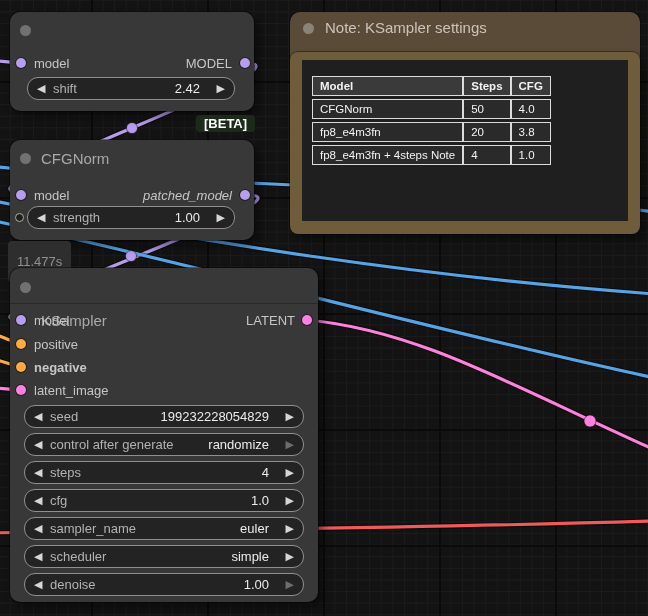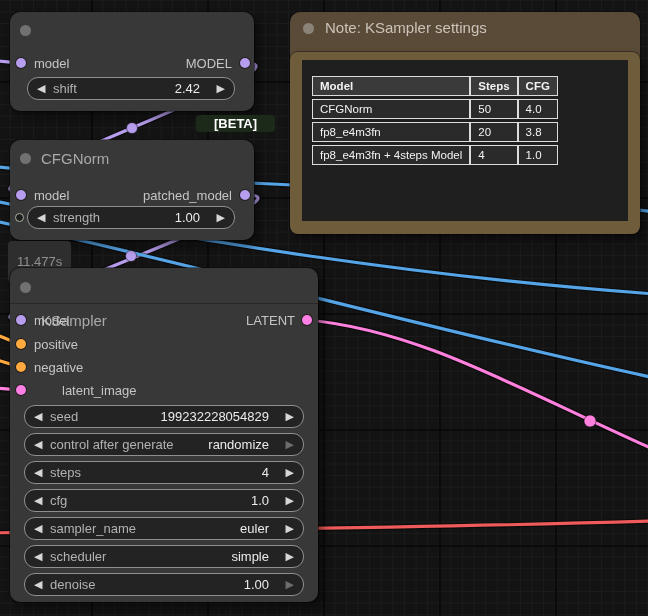--- a/index.html
+++ b/index.html
@@ -55,21 +55,21 @@
   #note-inner{position:absolute;left:12px;top:8px;width:306px;height:149px;background:#1f1f1f;padding:6px 10px;}
   #note-text{font-size:11.5px;line-height:1.3;color:#f2f2f2;}
   #note-table{margin-top:7px;border-collapse:separate;border-spacing:0 3px;font-size:11.5px;color:#f2f2f2;}
   #note-table th,#note-table td{border:1px solid #dcdcdc;padding:3px 7px;text-align:left;white-space:nowrap;}
   #note-table th{background:#3a3a3a;font-weight:bold;}
   #note-table td{background:#2a2a2a;}
 
   .badge{position:absolute;z-index:2;white-space:nowrap;}
   #timing-badge{left:8px;top:241px;background:#2e2e2e;border-radius:4px;padding:13px 9px;
     font-size:13px;color:#8f8f8f;}
-  #beta-badge{left:196px;top:115px;background:#1c2b19;border-radius:4px;padding:1px 18px;
+  #beta-badge{left:196px;top:115px;background:#1c2b19;border-radius:4px;padding:1px 8px;
     font-size:13px;font-weight:bold;color:#ffffff;}
 </style>
 </head>
 <body>
 
 <div id="canvas">
 
   <svg id="wires" width="648" height="616">
     <path class="wire-under" d="M -15 60 C -5 60 5 62 21 63"></path>
     <path class="wire purple" d="M -15 60 C -5 60 5 62 21 63"></path>
@@ -123,21 +123,21 @@
     </div>
   </div>
 
   <div class="badge" id="beta-badge">[BETA]</div>
 
   <div class="node" style="left:10px;top:140px;width:244px;height:100px;">
     <span class="collapse-dot"></span>
     <span class="node-title">CFGNorm</span>
     <span class="pdot purple" style="left:6px;top:50px;"></span>
     <span class="port-label" style="left:24px;top:48px;">model</span>
-    <span class="port-label" style="right:22px;top:48px;">patched_model</span>
+    <span class="port-label" style="right:22px;top:48px;font-style:italic;">patched_model</span>
     <span class="pdot purple" style="left:230px;top:50px;"></span>
     <span class="ring" style="left:5px;top:73px;"></span>
     <div class="w" style="left:17px;top:66px;width:206px;">
       <span class="arr l">◀</span>
       <span class="wl">strength</span>
       <span class="wv">1.00</span>
       <span class="arr r">▶</span>
     </div>
   </div>
 
@@ -146,23 +146,23 @@
   <div class="node" style="left:10px;top:268px;width:308px;height:334px;">
     <span class="collapse-dot" style="top:14px;"></span>
     <span class="node-title" style="top:11px;margin-top:33px;">KSampler</span>
     <span class="hdiv"></span>
 
     <span class="pdot purple" style="left:6px;top:47px;"></span>
     <span class="port-label" style="left:24px;top:45px;">model</span>
     <span class="pdot orange" style="left:6px;top:71px;"></span>
     <span class="port-label" style="left:24px;top:69px;">positive</span>
     <span class="pdot orange" style="left:6px;top:94px;"></span>
-    <span class="port-label" style="left:24px;top:92px;">negative</span>
+    <span class="port-label" style="left:24px;top:92px;font-weight:bold;">negative</span>
     <span class="pdot pink" style="left:6px;top:117px;"></span>
-    <span class="port-label" style="left:24px;top:115px;margin-left:28px;">latent_image</span>
+    <span class="port-label" style="left:24px;top:115px;">latent_image</span>
 
     <span class="port-label" style="right:23px;top:45px;">LATENT</span>
     <span class="pdot pink" style="left:292px;top:47px;"></span>
 
     <div class="w" style="left:14px;top:137px;width:278px;">
       <span class="arr l">◀</span>
       <span class="wl">seed</span>
       <span class="wv">199232228054829</span>
       <span class="arr r">▶</span>
     </div>
@@ -223,21 +223,21 @@
             <td>CFGNorm</td>
             <td>50</td>
             <td>4.0</td>
           </tr>
           <tr>
             <td>fp8_e4m3fn</td>
             <td>20</td>
             <td>3.8</td>
           </tr>
           <tr>
-            <td>fp8_e4m3fn + 4steps Model</td>
+            <td>fp8_e4m3fn + 4steps Note</td>
             <td>4</td>
             <td>1.0</td>
           </tr>
         </tbody>
       </table>
     </div>
   </div>
 
 </div>
 

